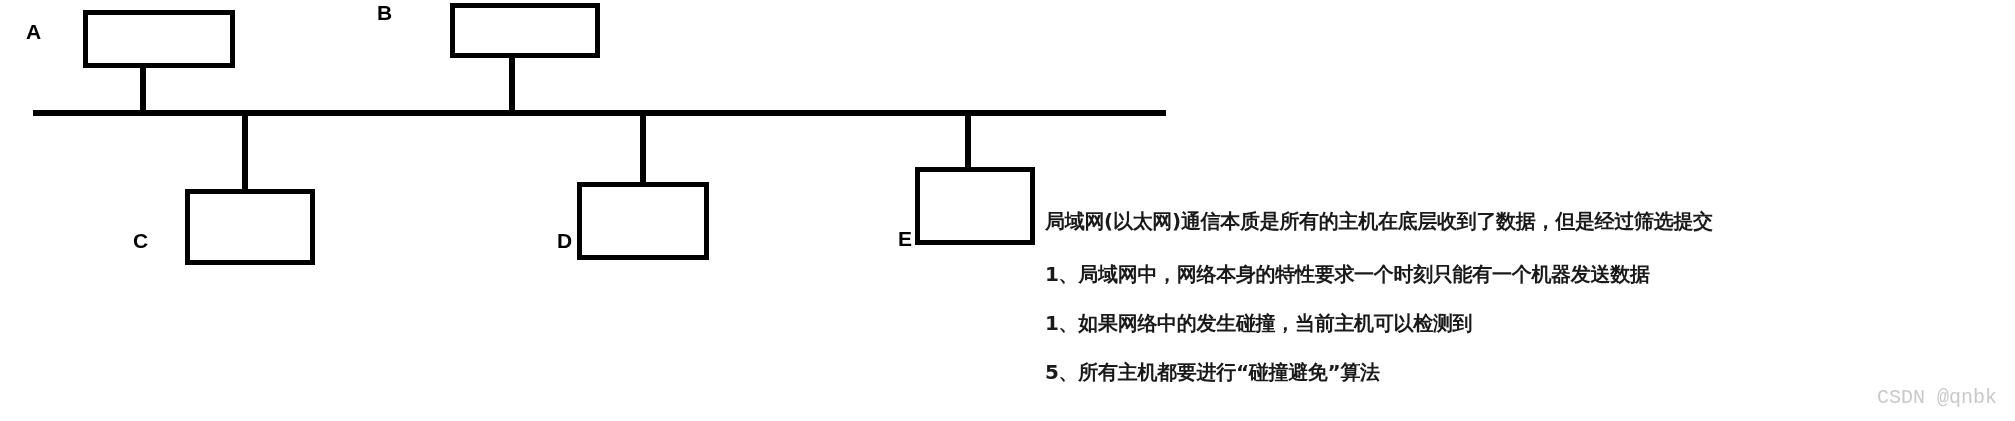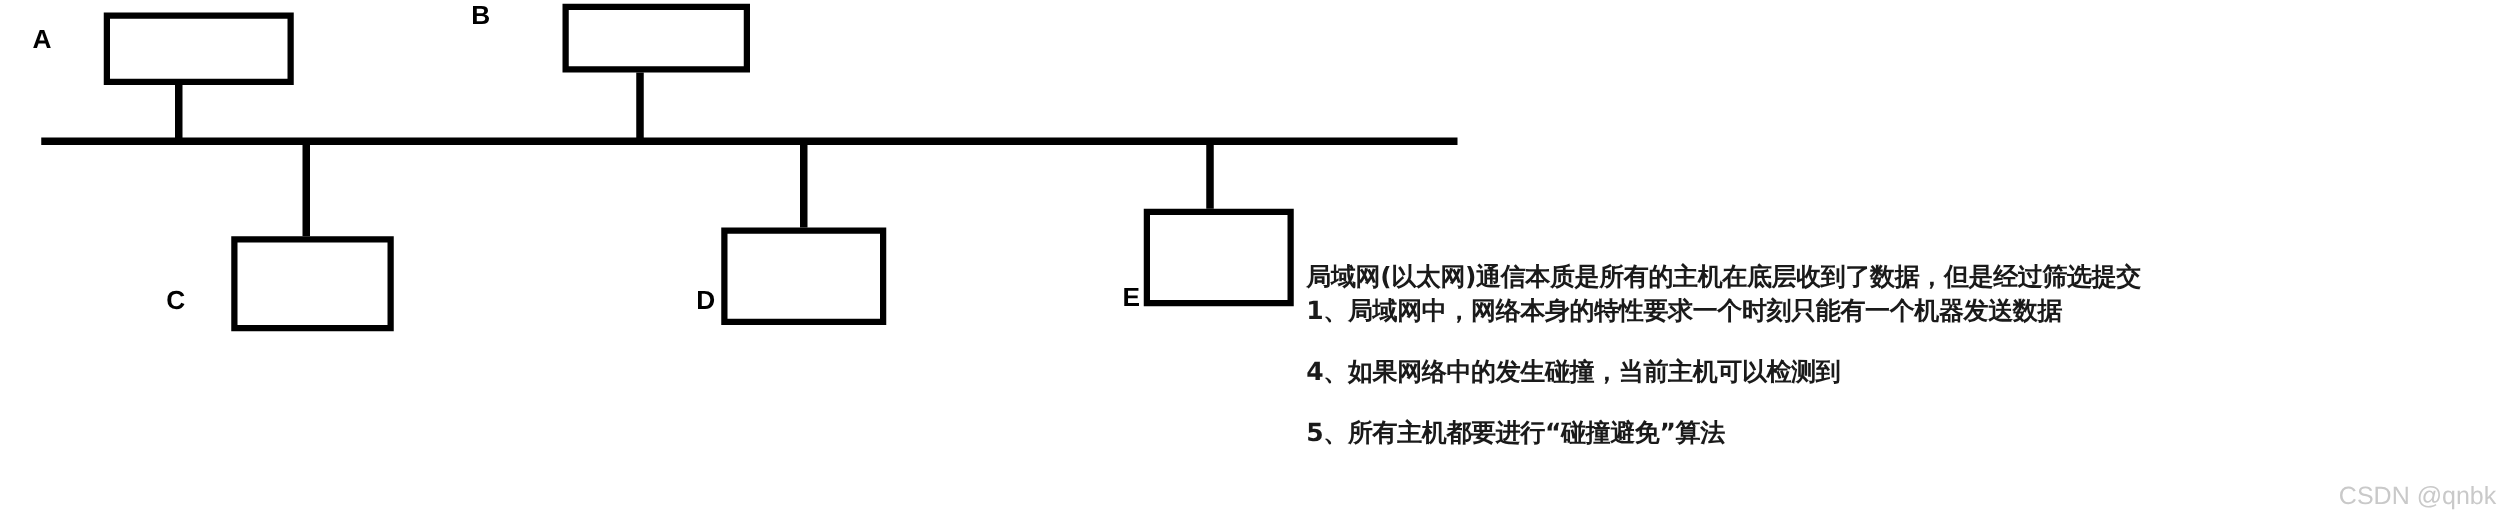--- a/index.html
+++ b/index.html
@@ -71,32 +71,33 @@
   .note-line {
     font-family: "DejaVu Sans", sans-serif;
     font-weight: bold;
     font-size: 20px;
     color: #1a1a1a;
     letter-spacing: -0.3px;
     white-space: nowrap;
   }
 
   .note-heading {
+    margin-bottom: 26px;
   }
 
   .note-item {
     margin-bottom: 22px;
   }
 
   
   .watermark {
     position: absolute;
     right: 18px;
     bottom: 12px;
-    font-family: Liberation Sans, sans-serif;
+    font-family: Liberation Mono, monospace;
     font-size: 20px;
     color: #c9c9c9;
     white-space: nowrap;
   }
 </style>
 </head>
 <body>
 
 <div id="canvas">
 
@@ -122,19 +123,19 @@
 
     <div class="drop-line" style="left:965px; top:112px; height:58px;"></div>
     <div class="host-box" style="left:915px; top:167px; width:120px; height:78px;"></div>
     <div class="host-label" style="left:898px; top:228px;">E</div>
 
   </div>
 
   <div class="notes">
     <div class="note-line note-heading">局域网(以太网)通信本质是所有的主机在底层收到了数据，但是经过筛选提交</div>
     <div class="note-line note-item">1、局域网中，网络本身的特性要求一个时刻只能有一个机器发送数据</div>
-    <div class="note-line note-item">4、如果网络中的发生碰撞，当前主机可以检测到</div>
+    <div class="note-line note-item">1、如果网络中的发生碰撞，当前主机可以检测到</div>
     <div class="note-line note-item">5、所有主机都要进行“碰撞避免”算法</div>
   </div>
 
   <div class="watermark">CSDN @qnbk</div>
 
 </div>
 
 </body></html>

